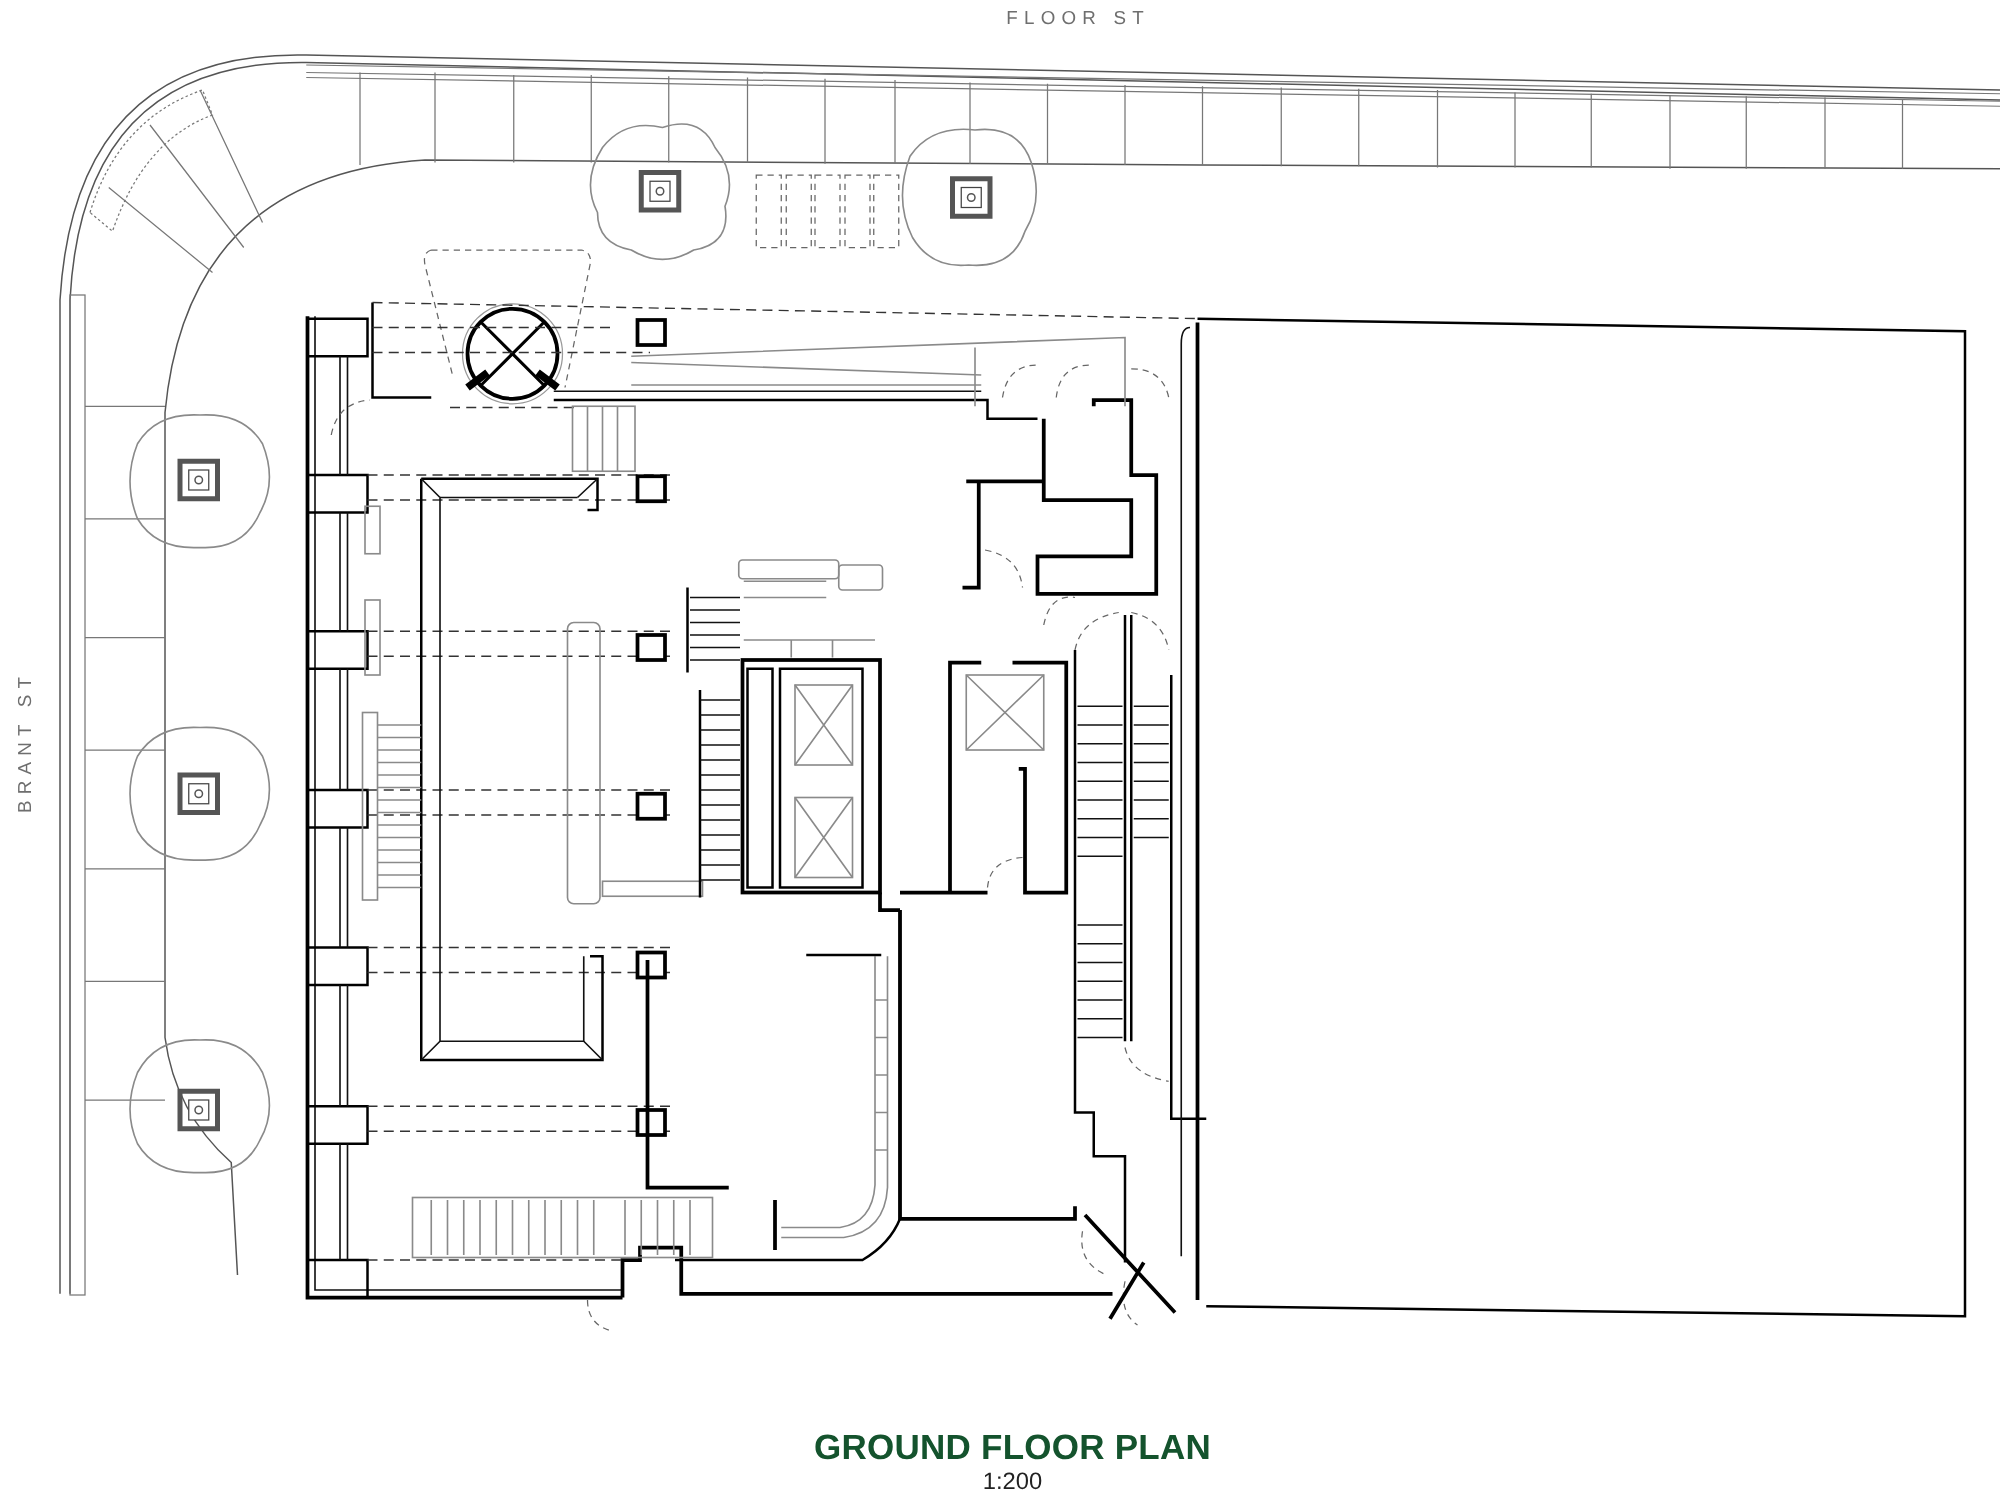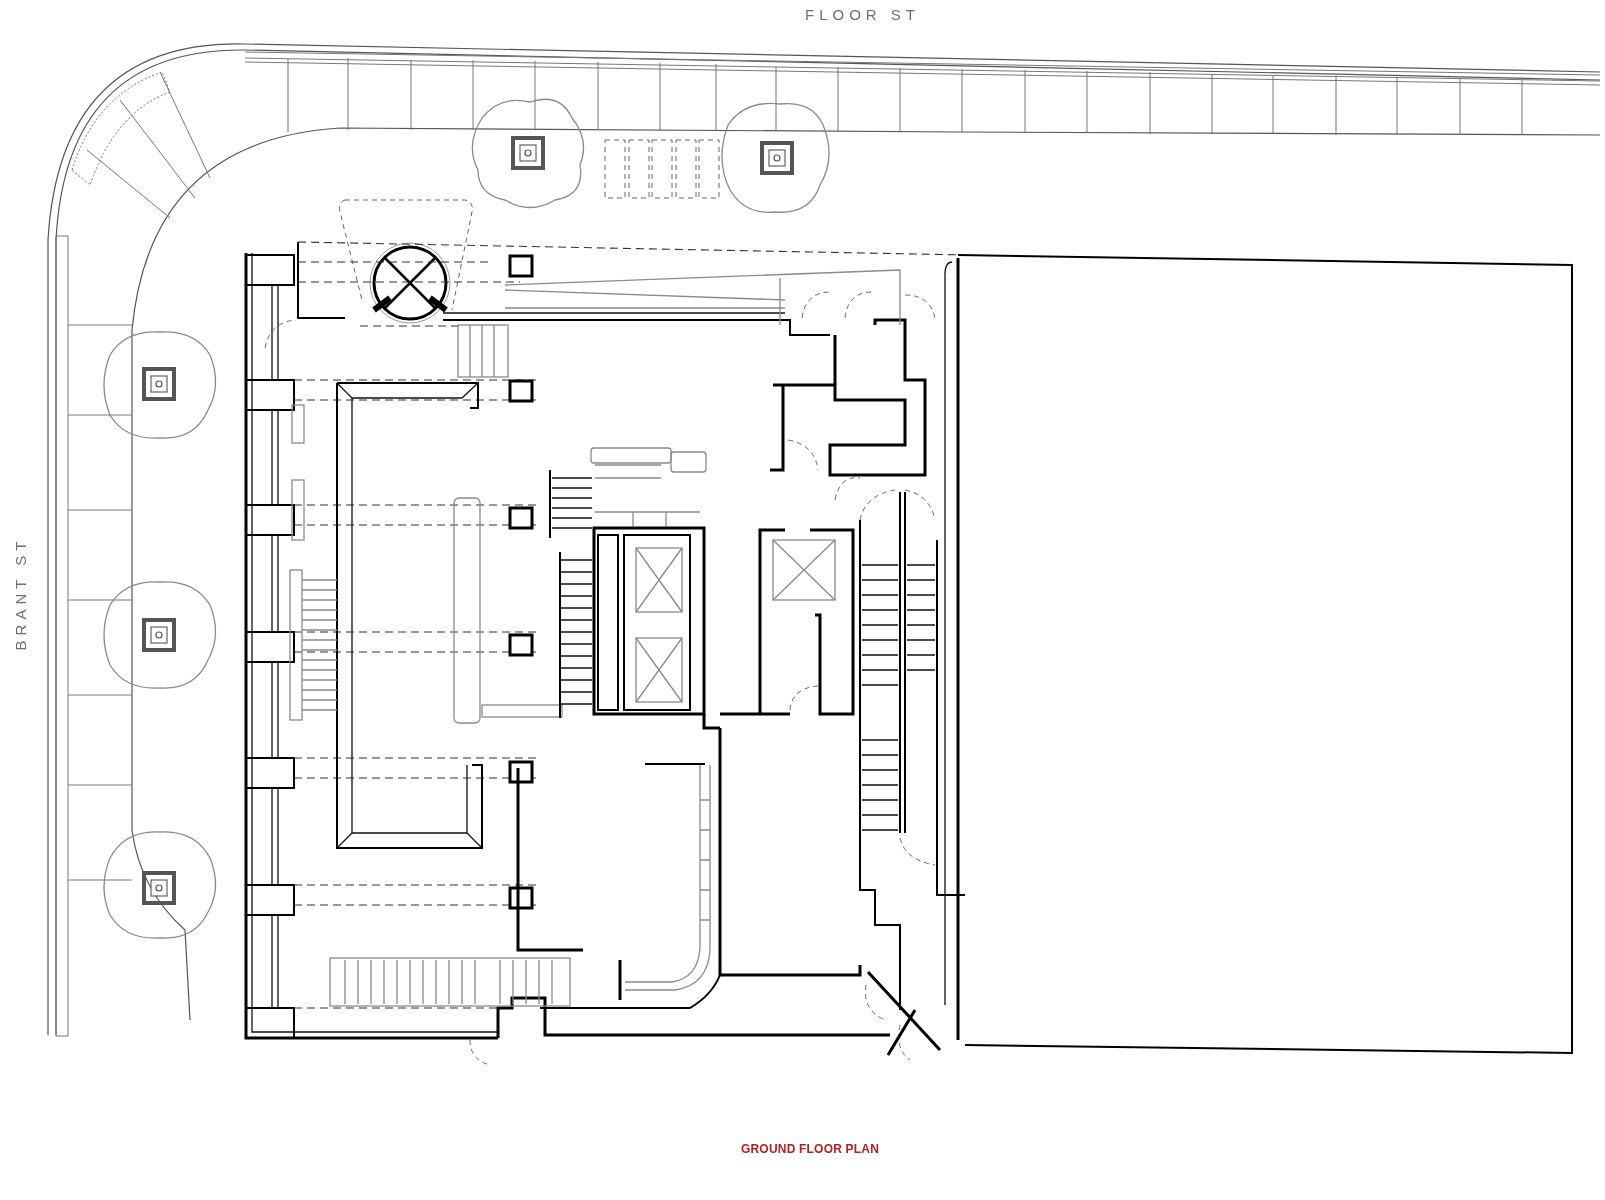--- a/index.html
+++ b/index.html
@@ -2,21 +2,21 @@
 <html><head>
   <meta charset="utf-8">
   <style>
     html, body { margin: 0; padding: 0; background: #ffffff; }
     body { width: 1605px; height: 1200px; position: relative; overflow: hidden; font-family: "Liberation Sans", sans-serif; }
     #plan { position: absolute; left: 0; top: 0; width: 1605px; height: 1200px; }
     .street-label { position: absolute; color: #6e6e6e; font-size: 15px; letter-spacing: 5px; font-family: "Liberation Sans", sans-serif; white-space: nowrap; }
     #camden { left: 805px; top: 6px; }
     #brant { left: -40px; top: 585px; transform: rotate(-90deg); transform-origin: center; width: 120px; text-align: center; }
     .title-block { position: absolute; left: 600px; width: 420px; text-align: center; top: 1142px; }
-    .title { font-weight: bold; font-size: 12px; color: #b91c1c; letter-spacing: 0.2px; }
+    .title { font-weight: bold; font-size: 28px; color: #14532d; letter-spacing: 0.2px; }
     .scale { font-size: 19px; color: #222; margin-top: 1px; }
     .thin { stroke: #777; stroke-width: 1; fill: none; }
     .thin2 { stroke: #555; stroke-width: 1.2; fill: none; }
     .gray { stroke: #8a8a8a; stroke-width: 1.3; fill: none; }
     .wall { stroke: #000; stroke-width: 3; fill: none; }
     .wallm { stroke: #000; stroke-width: 2; fill: none; }
     .wallt { stroke: #111; stroke-width: 1.3; fill: none; }
     .dash { stroke: #333; stroke-width: 1.1; fill: none; stroke-dasharray: 8 5; }
     .ldash { stroke: #666; stroke-width: 1; fill: none; stroke-dasharray: 5 4; }
     .tree { stroke: #8a8a8a; stroke-width: 1.3; fill: none; }
@@ -263,13 +263,14 @@
     <path d="M900,1025 Q895,1050 910,1060"></path>
     <path d="M470,1040 Q470,1060 490,1065"></path>
     <path d="M265,348 Q270,322 296,320"></path>
   </g>
 
   <path class="wall" d="M868,972 L940,1050 M915,1010 L888,1055"></path>
 </svg>
 
 <div class="title-block">
   <div class="title">GROUND FLOOR PLAN</div>
+  <div class="scale">1:200</div>
 </div>
 
 </body></html>

